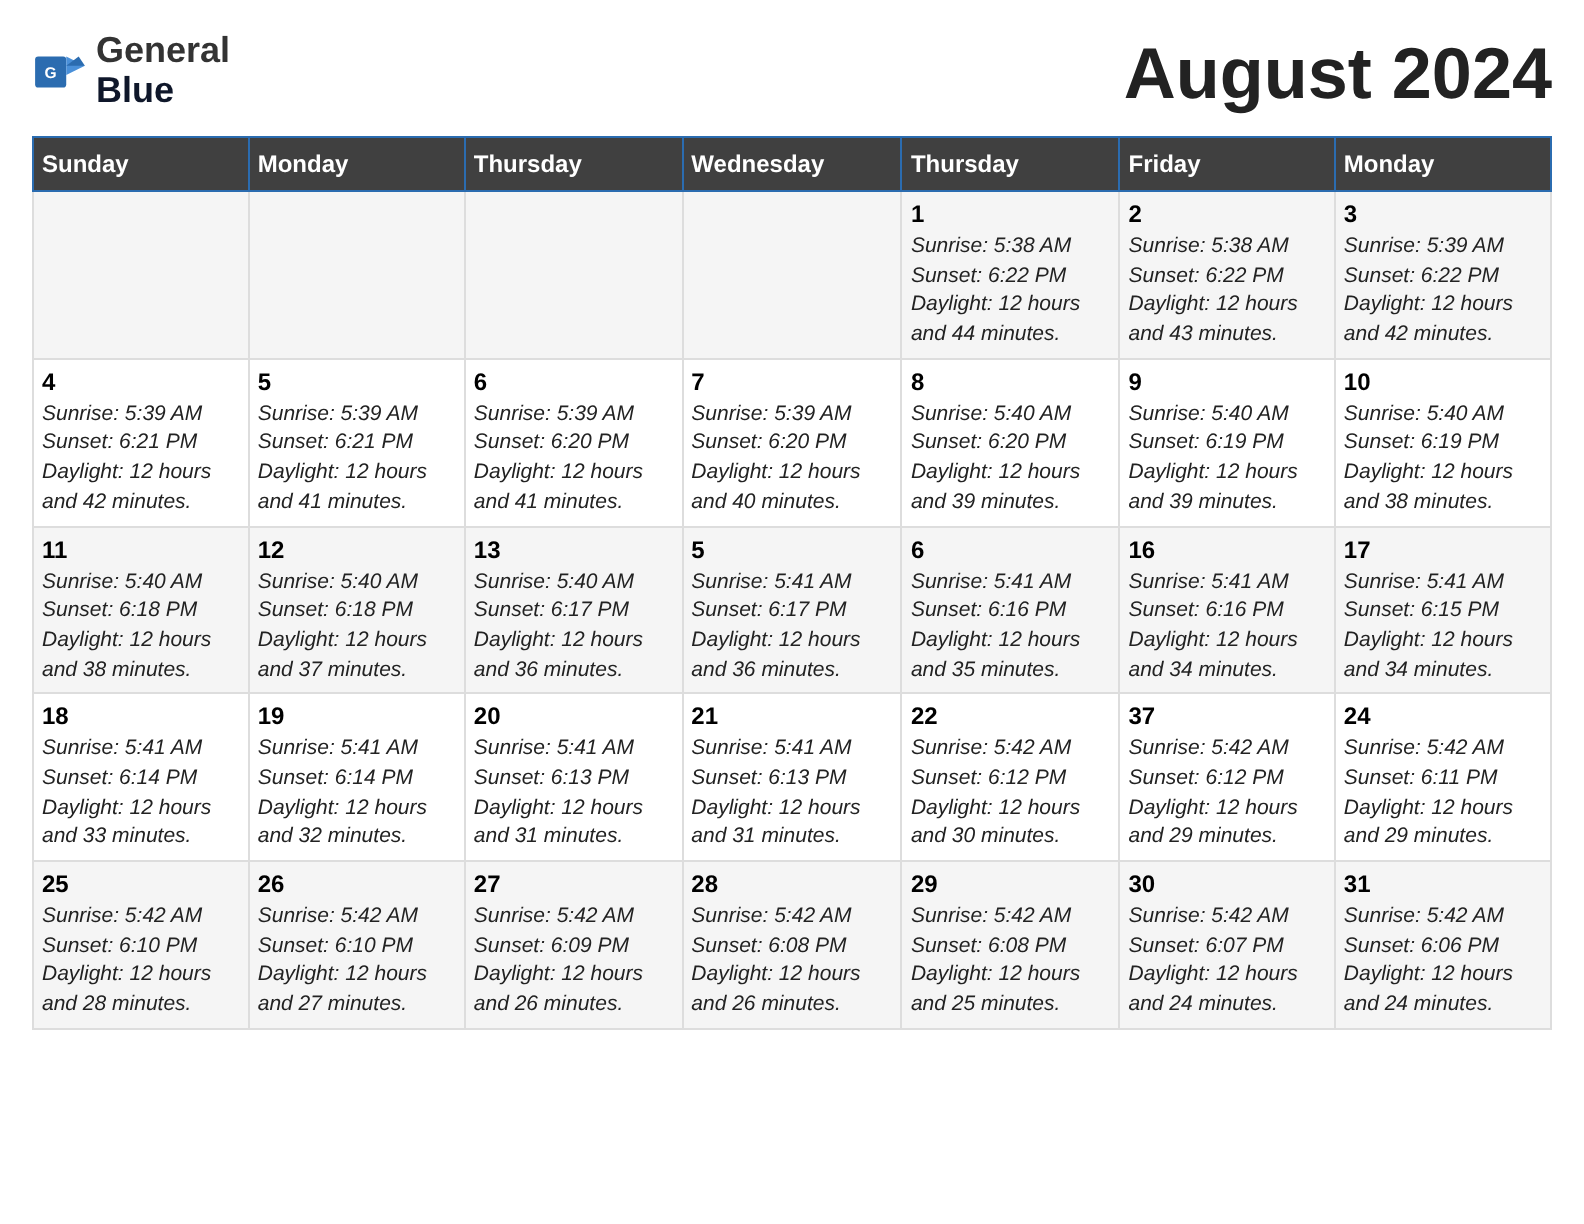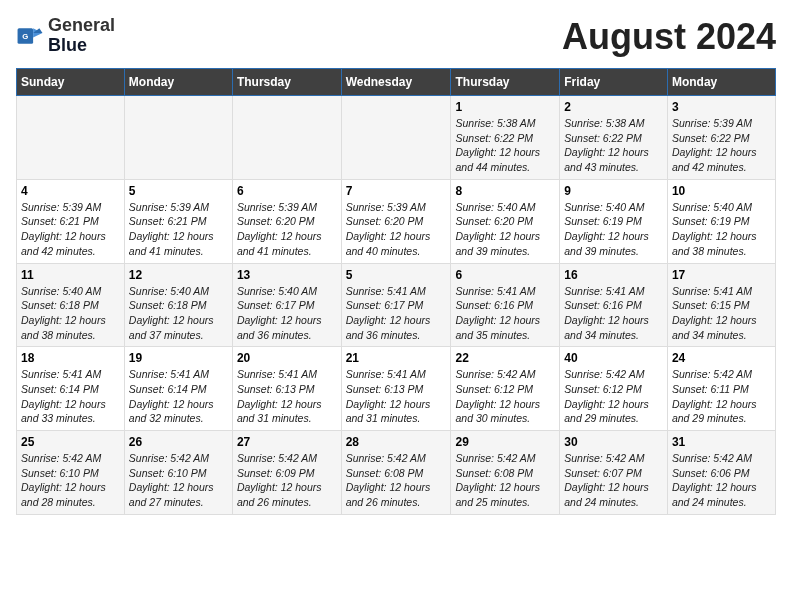--- a/index.html
+++ b/index.html
@@ -285,21 +285,21 @@
 and 31 minutes.</div>
         </td>
         <td>
           <span class="day-num">22</span>
           <div class="day-info" style="white-space: pre-line;">Sunrise: 5:42 AM
 Sunset: 6:12 PM
 Daylight: 12 hours
 and 30 minutes.</div>
         </td>
         <td>
-          <span class="day-num">40</span>
+          <span class="day-num">37</span>
           <div class="day-info" style="white-space: pre-line;">Sunrise: 5:42 AM
 Sunset: 6:12 PM
 Daylight: 12 hours
 and 29 minutes.</div>
         </td>
         <td>
           <span class="day-num">24</span>
           <div class="day-info" style="white-space: pre-line;">Sunrise: 5:42 AM
 Sunset: 6:11 PM
 Daylight: 12 hours

